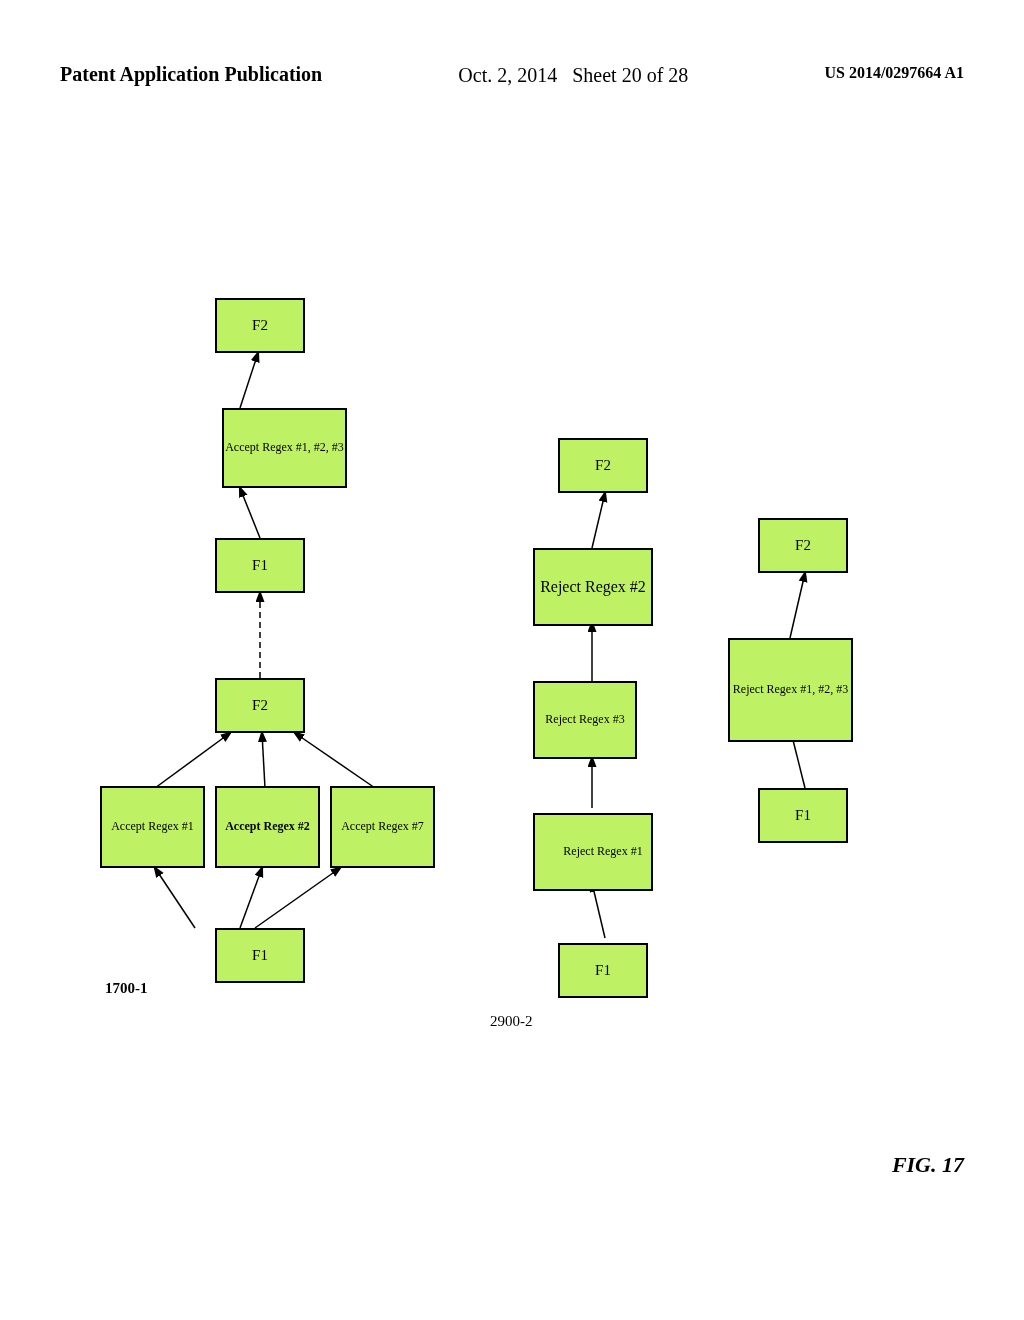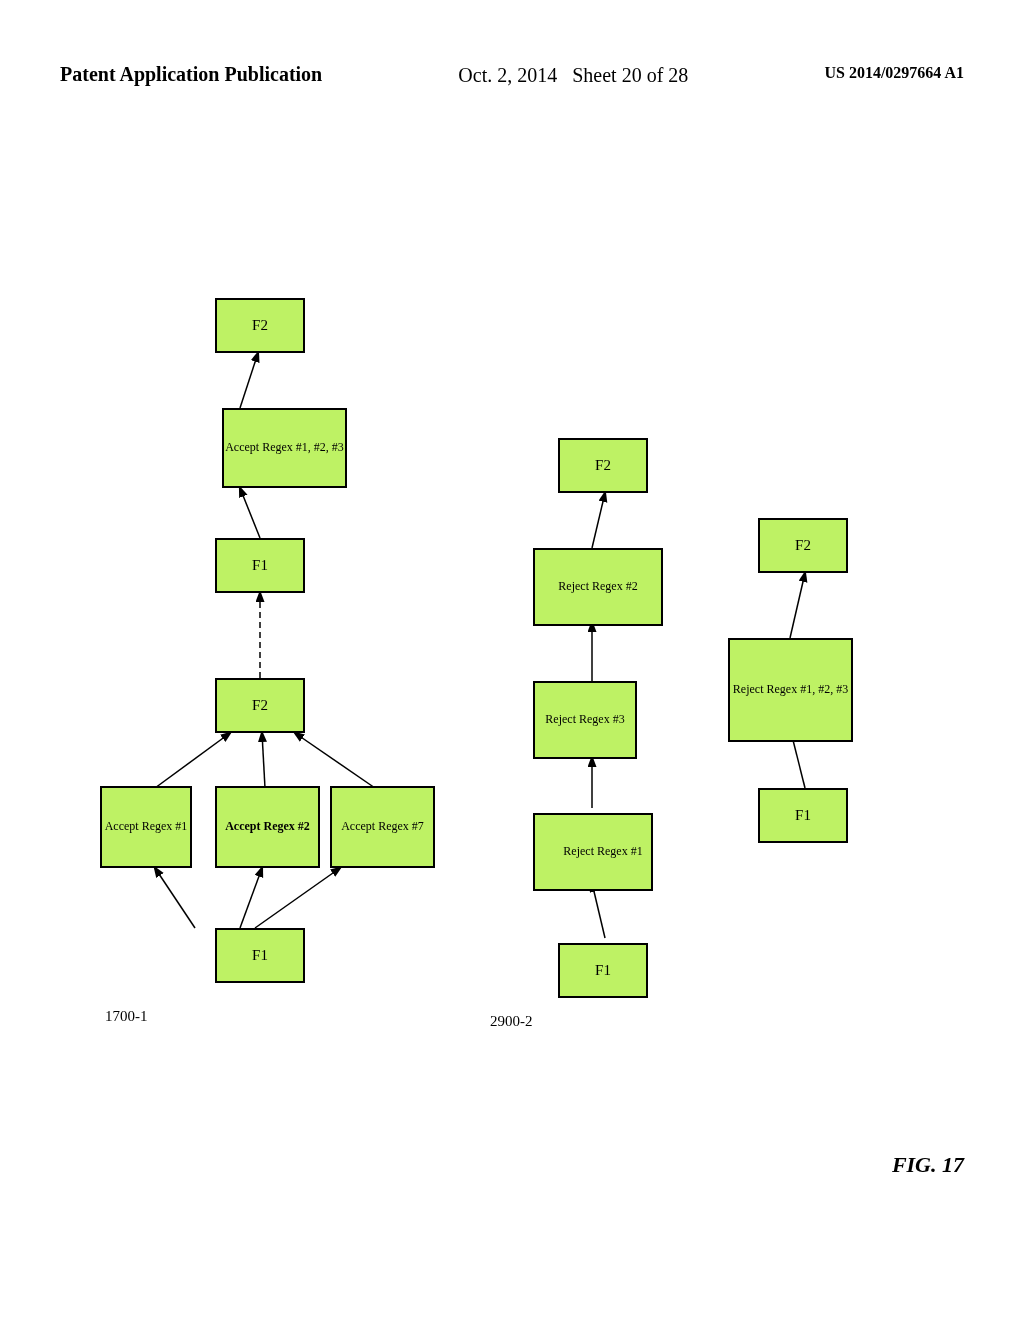--- a/index.html
+++ b/index.html
@@ -132,33 +132,33 @@
   </svg>
 
   <div class="box" style="left:215px; top:190px; width:90px; height:55px; font-size:15px;">F2</div>
 
   <div class="box" style="left:175px; top:300px; width:125px; height:80px; font-size:12px;margin-left:47px;">Accept Regex #1, #2, #3</div>
 
   <div class="box" style="left:215px; top:430px; width:90px; height:55px; font-size:15px;">F1</div>
 
   <div class="box" style="left:215px; top:570px; width:90px; height:55px; font-size:15px;">F2</div>
 
-  <div class="box" style="left:100px; top:678px; width:92px; height:82px; font-size:12px;">Accept Regex #1</div>
+  <div class="box" style="left:100px; top:678px; width:105px; height:82px; font-size:12px;">Accept Regex #1</div>
 
   <div class="box" style="left:215px; top:678px; width:105px; height:82px; font-size:12px;font-weight:bold;">Accept Regex #2</div>
 
   <div class="box" style="left:330px; top:678px; width:105px; height:82px; font-size:12px;">Accept Regex #7</div>
 
   <div class="box" style="left:215px; top:820px; width:90px; height:55px; font-size:15px;">F1</div>
 
-  <div class="diagram-label" style="left:105px; top:900px; font-size:15px;">1700-1</div>
+  <div class="diagram-label" style="left:105px; top:872px; font-size:15px;font-weight:bold;">1700-1</div>
 
   <div class="box" style="left:558px; top:330px; width:90px; height:55px; font-size:15px;">F2</div>
 
-  <div class="box" style="left:533px; top:440px; width:130px; height:78px; font-size:12px;">Reject Regex #2</div>
+  <div class="box" style="left:533px; top:440px; width:120px; height:78px; font-size:16px;">Reject Regex #2</div>
 
   <div class="box" style="left:533px; top:573px; width:104px; height:78px; font-size:12px;">Reject Regex #3</div>
 
   <div class="box" style="left:533px; top:705px; width:120px; height:78px; font-size:12px;padding-left:20px;">Reject Regex #1</div>
 
   <div class="box" style="left:558px; top:835px; width:90px; height:55px; font-size:15px;">F1</div>
 
   <div class="diagram-label" style="left:490px; top:905px; font-size:15px;">2900-2</div>
 
   <div class="box" style="left:758px; top:410px; width:90px; height:55px; font-size:15px;">F2</div>

